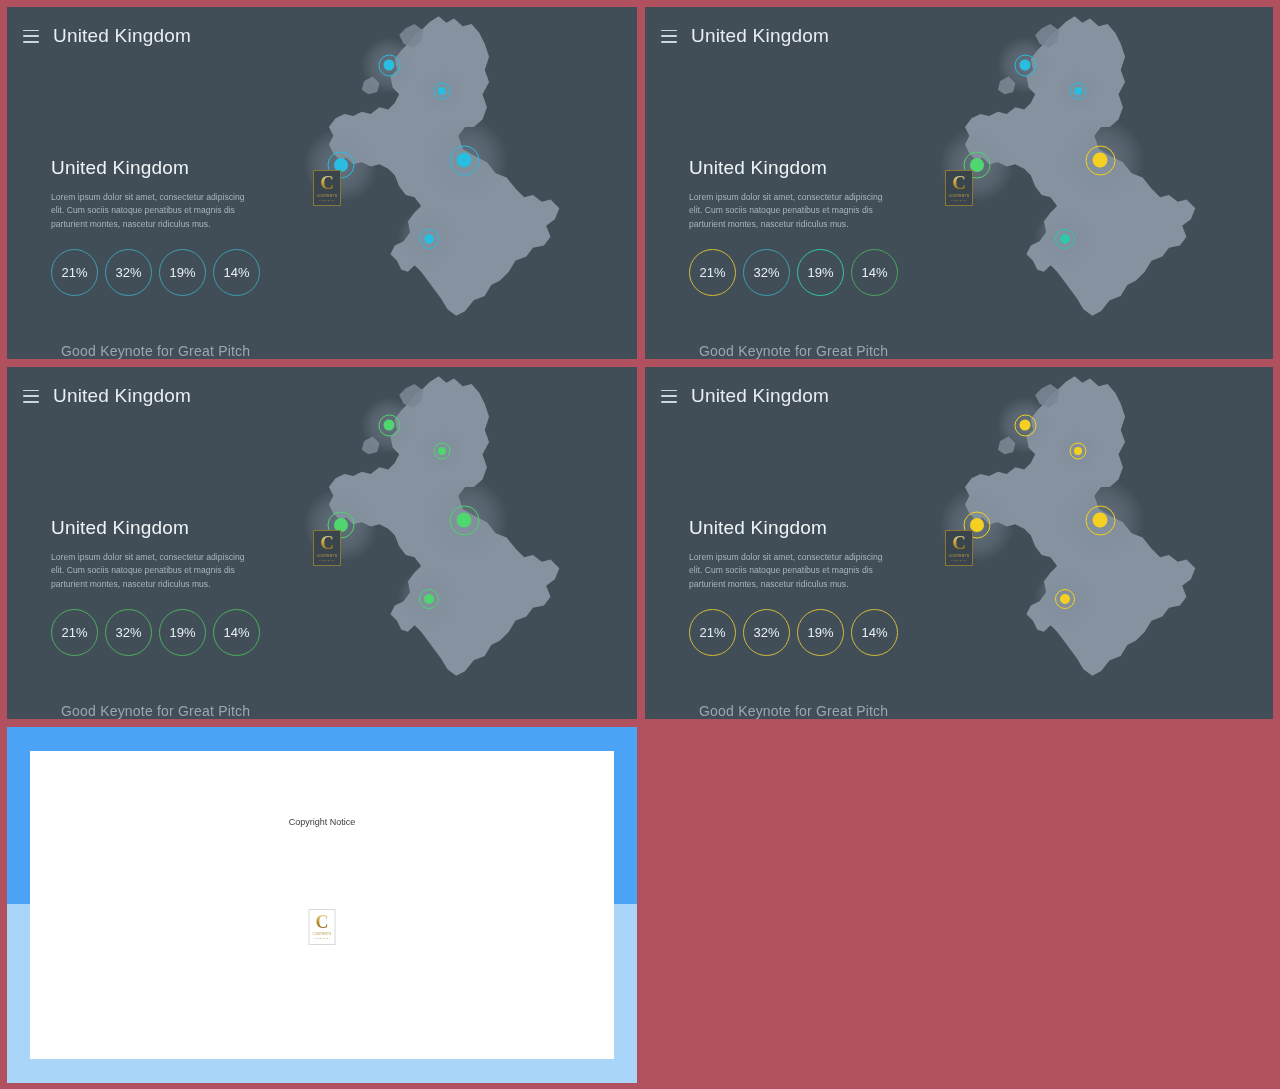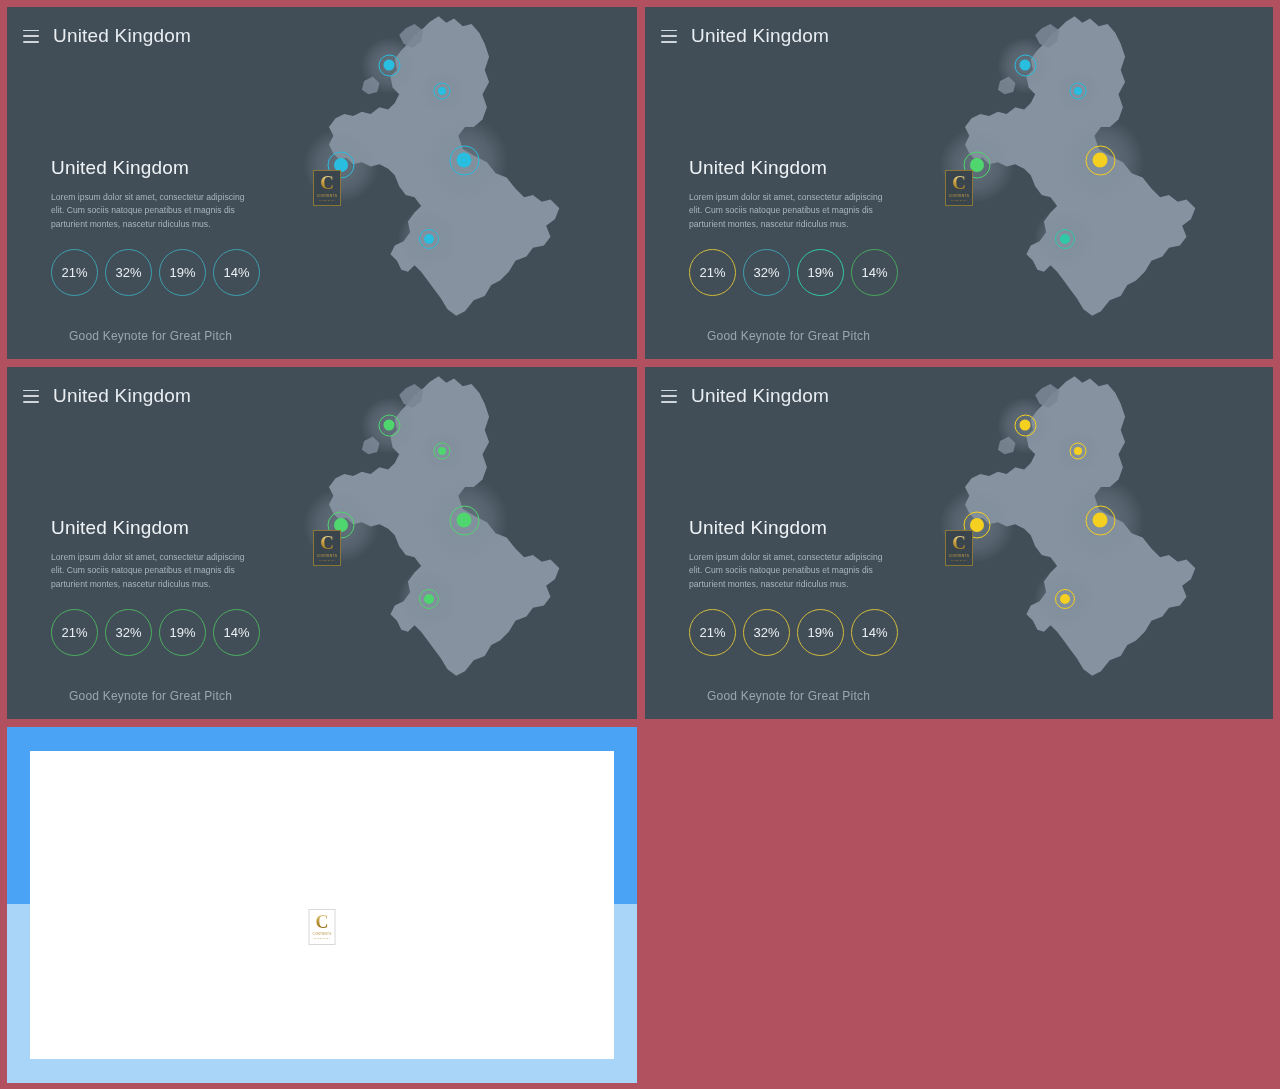--- a/index.html
+++ b/index.html
@@ -56,22 +56,22 @@
   .stats { display: flex; gap: 7px; }
   .stat {
     width: 47px; height: 47px; border-radius: 50%;
     border: 1.4px solid #3f9fb0;
     display: flex; align-items: center; justify-content: center;
     font-size: 13px; color: #e9eef2;
   }
 
   
   .slide-footer {
-    position: absolute; left: 54px; bottom: 16px;
-    font-size: 12px; color: #9aa6b0; letter-spacing: .2px; margin-left: 8px;
+    position: absolute; left: 54px; bottom: 0;
+    font-size: 14px; color: #9aa6b0; letter-spacing: .2px;
   }
 
   
   .map-wrap {
     position: absolute; right: 8px; top: 6px;
     width: 350px; height: 340px;
   }
   .map-svg { position: absolute; inset: 0; width: 100%; height: 100%; }
 
   
@@ -425,20 +425,21 @@
     <div class="logo-badge" style="left:300px;top:163px;">
       <span class="c">C</span>
       <span class="l1">CONTENTS</span>
       <span class="l2">MADE EASY</span>
     </div>
   </div>
 
   <div class="copy-slide">
     <div class="lower-band"></div>
     <div class="copy-page">
+      <div class="copy-title">Copyright Notice</div>
       <div class="copy-logo">
         <span class="c">C</span>
         <span class="l1">CONTENTS</span>
         <span class="l2">MADE EASY</span>
       </div>
     </div>
   </div>
 
 </div>
 

